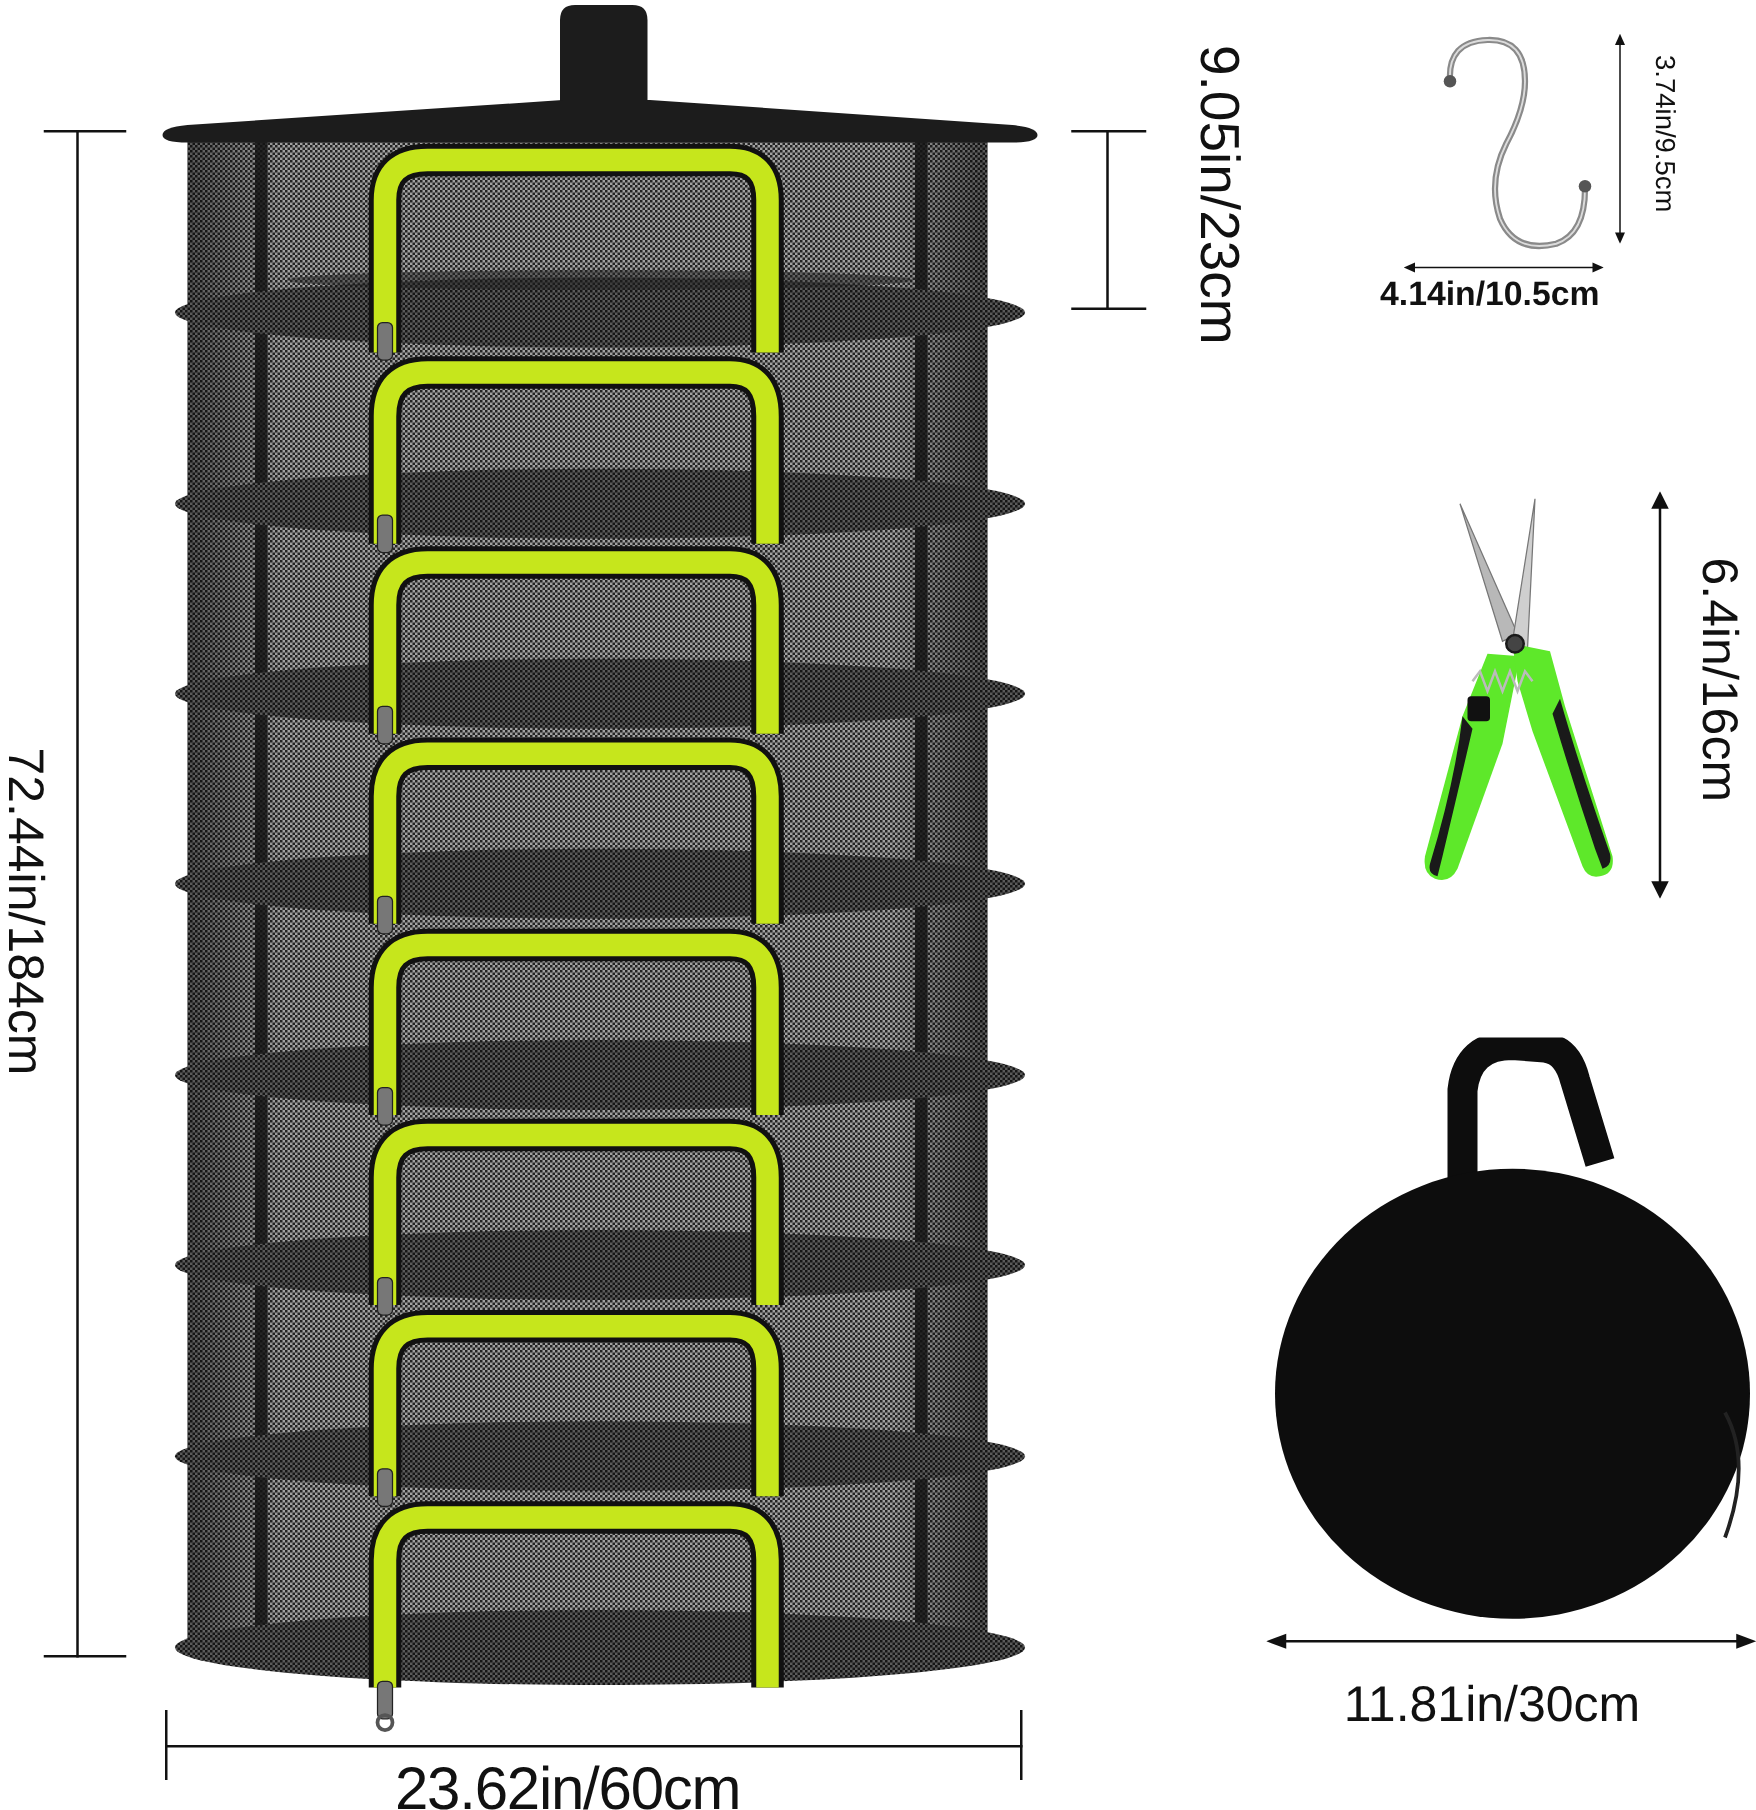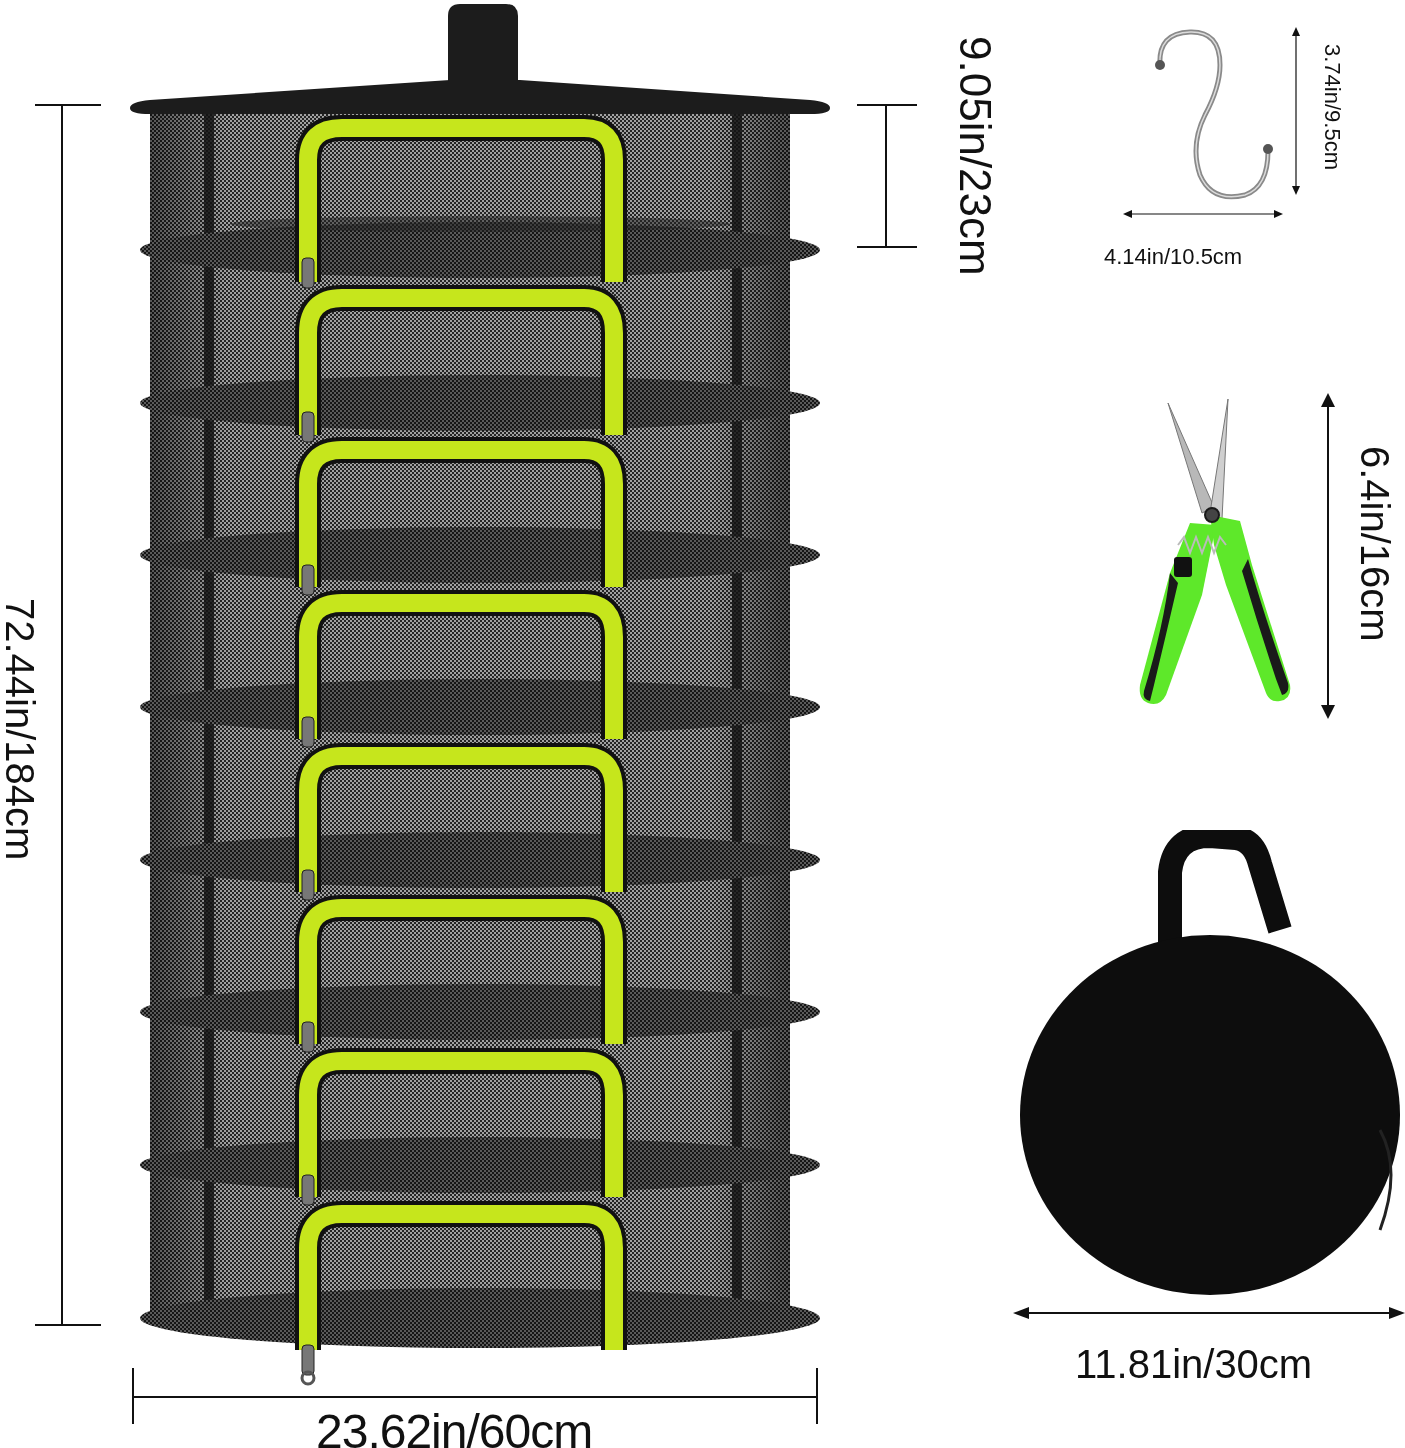--- a/index.html
+++ b/index.html
@@ -136,21 +136,21 @@
 </div>
 <div class="label rot90" style="left:1345px;top:44px;font-size:22px;">3.74in/9.5cm</div>
 
 <div class="abs" style="left:1123px;top:208px;width:160px;height:12px;">
   <svg width="160" height="12" viewBox="0 0 160 12">
     <line x1="4" y1="6" x2="156" y2="6" stroke="#111" stroke-width="1.2"></line>
     <path d="M0 6 L9 2 L9 10 Z" fill="#111"></path>
     <path d="M160 6 L151 2 L151 10 Z" fill="#111"></path>
   </svg>
 </div>
-<div class="label" style="left:1104px;top:244px;font-size:22px;">4.14in/10.5cm</div>
+<div class="label" style="left:1104px;top:220px;font-size:27px;font-weight:bold;">4.14in/10.5cm</div>
 
 <div class="abs" style="left:1130px;top:395px;width:170px;height:320px;">
   <svg width="170" height="320" viewBox="0 0 170 320">
 
     <path d="M38 8 L72 118 L84 112 Z" fill="#b8b8b8" stroke="#777" stroke-width="1"></path>
     <path d="M98 4 L80 118 L92 124 Z" fill="#cfcfcf" stroke="#777" stroke-width="1"></path>
 
     <path d="M60 128 L86 130 L72 200 L36 300 Q30 312 18 308 Q8 304 10 290 L40 178 Z" fill="#5ee82a"></path>
     <path d="M40 178 Q34 230 14 296 Q12 304 20 306 L24 290 Q36 240 48 188 Z" fill="#1a1a1a"></path>
 

